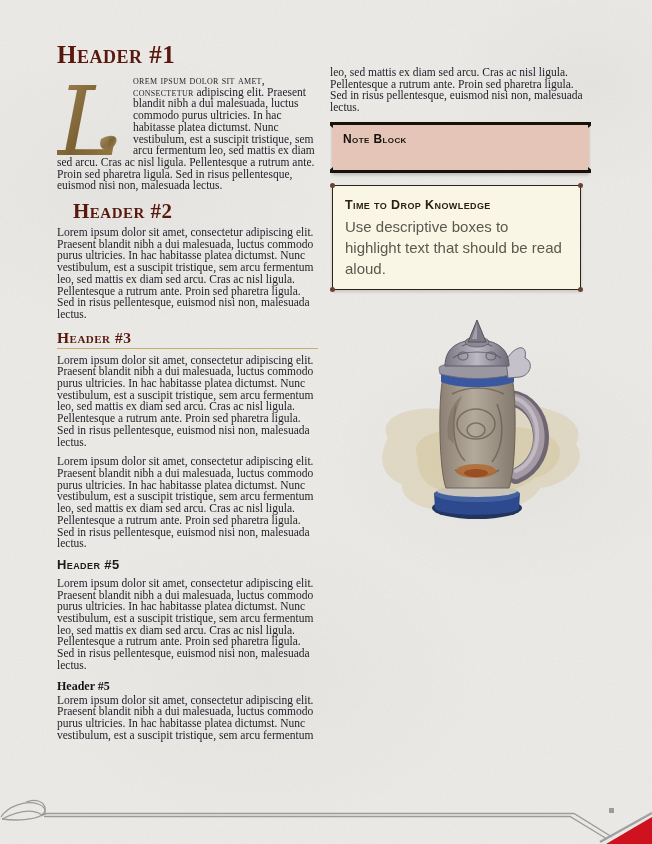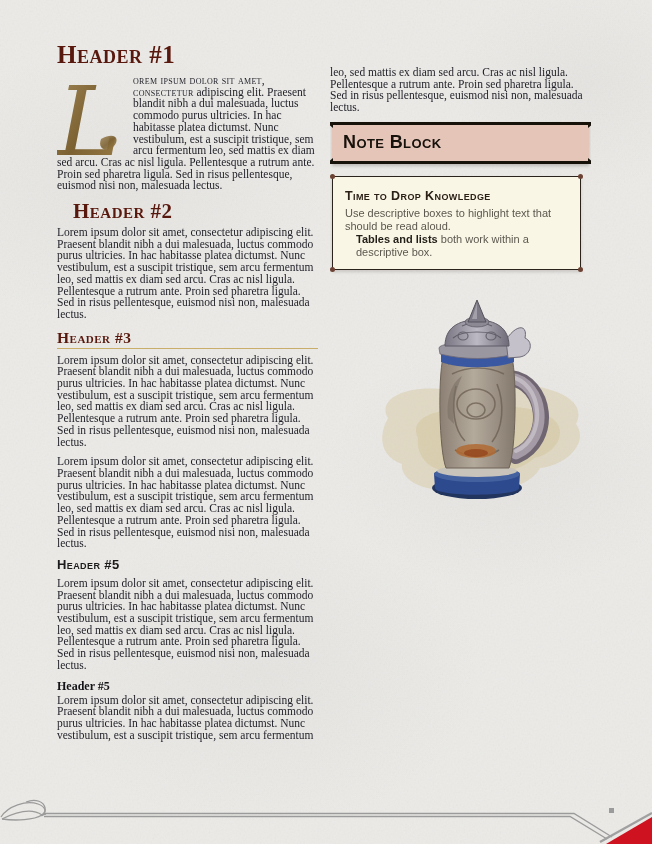--- a/index.html
+++ b/index.html
@@ -62,40 +62,40 @@
 
   
   .note {
     position:relative; background:#e6c5b9; margin:6px 2px 12px 2px;
     border-top:3px solid #171209; border-bottom:3px solid #171209;
     padding:7px 11px 8px 11px;
     box-shadow:0 2px 3px rgba(60,50,45,0.25);
   }
   .note-title {
     font-family:"Liberation Sans", sans-serif; font-variant:small-caps; font-weight:bold;
-    font-size:18px; color:#17120c; letter-spacing:0.4px; margin-bottom:0;
+    font-size:12px; color:#17120c; letter-spacing:0.4px; margin-bottom:16px;
   }
   .note-body { font-family:"Liberation Sans", sans-serif; font-size:11px; color:#6e6a66; }
   .wing { position:absolute; width:0; height:0; }
   .wing.tl { top:-3px; left:-6px;  border-top:6px solid #171209; border-left:7px solid transparent; }
   .wing.tr { top:-3px; right:-6px; border-top:6px solid #171209; border-right:7px solid transparent; }
   .wing.bl { bottom:-3px; left:-6px;  border-bottom:6px solid #171209; border-left:7px solid transparent; }
   .wing.br { bottom:-3px; right:-6px; border-bottom:6px solid #171209; border-right:7px solid transparent; }
 
   
   .descbox {
     position:relative; background:#faf6e6; border:1px solid #2b241c;
     margin:0 10px 0 2px; padding:12px 12px 10px 12px;
     box-shadow:0 2px 3px rgba(60,50,45,0.18);
   }
   .desc-title {
     font-family:"Liberation Sans", sans-serif; font-variant:small-caps; font-weight:bold;
     font-size:12.5px; color:#2a2016; letter-spacing:0.4px; margin-bottom:4px;
   }
-  .desc-line { font-family:"Liberation Sans", sans-serif; font-size:11px; line-height:13px; color:#5c584e; }
+  .desc-line { font-family:"Liberation Sans", sans-serif; font-size:15px; line-height:21px; color:#5c584e; }
   .desc-line.indent { padding-left:11px; }
   .desc-bold { font-weight:bold; color:#221e18; }
   .dot { position:absolute; width:5px; height:5px; border-radius:50%; background:#6b4233; }
   .dot.tl { top:-3px; left:-3px; } .dot.tr { top:-3px; right:-3px; }
   .dot.bl { bottom:-3px; left:-3px; } .dot.br { bottom:-3px; right:-3px; }
 
   .stein-wrap { position:relative; margin-top:28px; margin-left:28px; width:236px; height:206px; }
 
   .footer { position:absolute; left:0; bottom:0; width:652px; height:52px; pointer-events:none; }
 </style>
@@ -159,21 +159,20 @@
         <div class="note-title">Note Block</div>
       </div>
 
       <div class="descbox">
         <span class="dot tl"></span>
         <span class="dot tr"></span>
         <span class="dot bl"></span>
         <span class="dot br"></span>
         <div class="desc-title">Time to Drop Knowledge</div>
         <div class="desc-line">Use descriptive boxes to highlight text that should be read aloud.</div>
-        <div class="desc-line indent"><span class="desc-bold">Tables and lists</span><span> both work within a descriptive box.</span></div>
       </div>
 
       <div class="stein-wrap">
         <svg width="236" height="206" viewBox="0 0 236 206" xmlns="http://www.w3.org/2000/svg">
           <defs>
             <linearGradient id="bodyg" x1="0" y1="0" x2="1" y2="0">
               <stop offset="0" stop-color="#8b8073"></stop>
                 <stop offset="0.45" stop-color="#b4aa9c"></stop>
                 <stop offset="1" stop-color="#84796d"></stop>
             </linearGradient>

